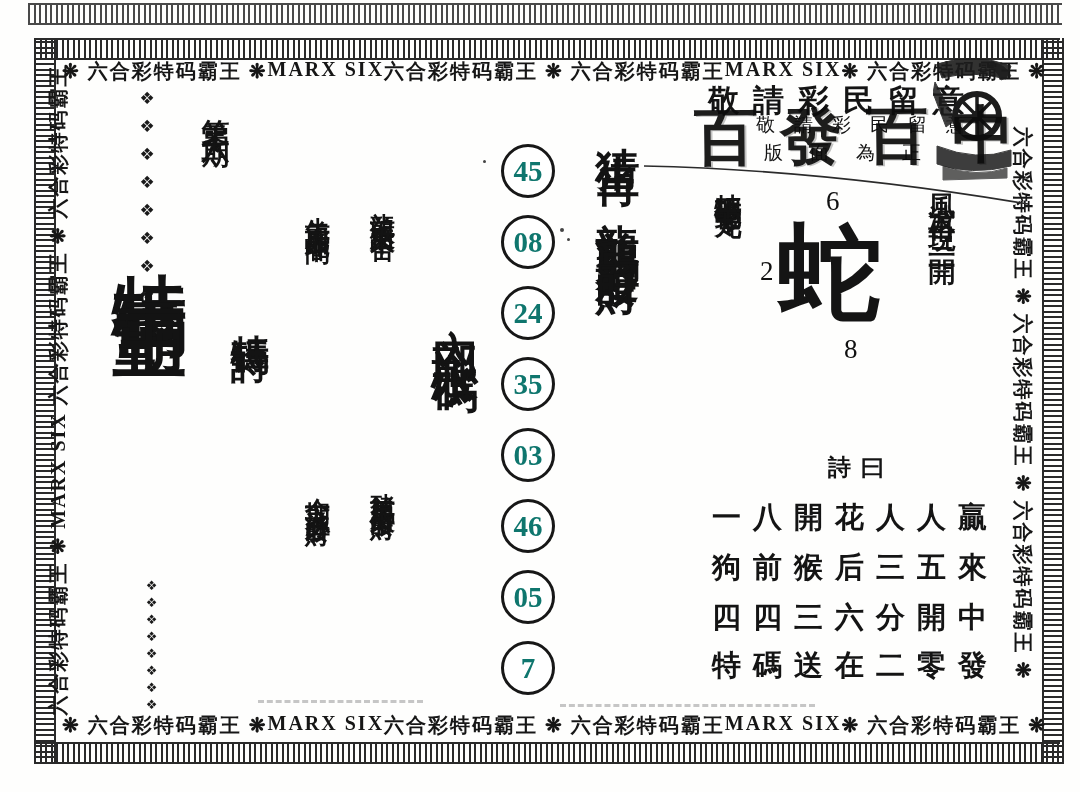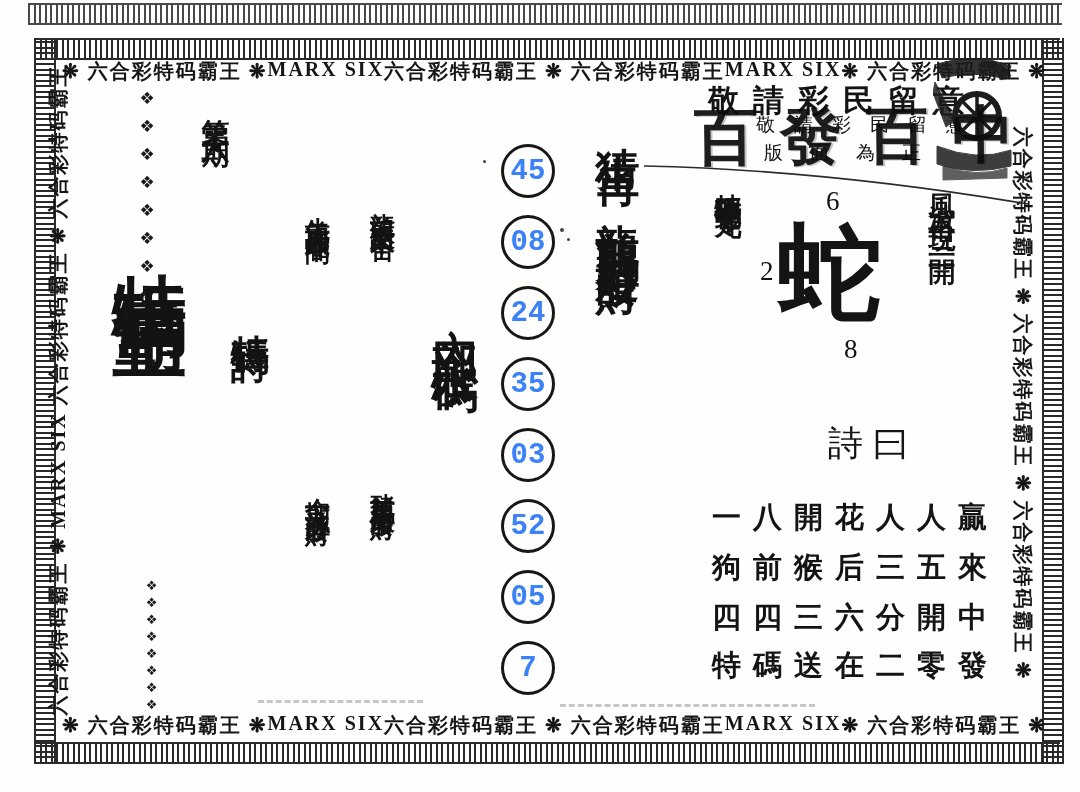--- a/index.html
+++ b/index.html
@@ -43,31 +43,31 @@
   .col-pig{left:366px;top:472px;font-size:25px;letter-spacing:4px;font-weight:700;}
   .col-inner{left:424px;top:292px;font-size:46px;letter-spacing:10px;font-weight:900;}
   .col-guess{left:588px;top:112px;font-size:44px;letter-spacing:8px;font-weight:700;}
   .col-special{left:710px;top:172px;font-size:27px;letter-spacing:3px;font-weight:700;}
   .col-wave{left:924px;top:172px;font-size:27px;letter-spacing:11px;font-weight:700;}
 
   
   .numbers{position:absolute;left:501px;top:144px;display:flex;flex-direction:column;gap:17px;}
   .num-circle{width:48px;height:48px;border:3px solid #171717;border-radius:50%;
     display:flex;align-items:center;justify-content:center;
-    font-size:29px;font-weight:700;font-family:Liberation Mono, monospace;color:#3b82f6;background:#fff;}
+    font-size:29px;font-weight:700;font-family:Liberation Serif, serif;color:#0f766e;background:#fff;}
 
   
   .zodiac-char{position:absolute;left:778px;top:222px;font-size:104px;font-weight:900;line-height:1;}
   .zdigit{position:absolute;font-size:27px;font-family:"Liberation Serif",serif;color:#111;}
   .zdigit-top{left:826px;top:186px;}
   .zdigit-left{left:760px;top:256px;}
   .zdigit-bottom{left:844px;top:334px;}
 
   
-  .poem-heading{position:absolute;left:828px;top:420px;font-size:35px;font-weight:400;letter-spacing:10px;}
+  .poem-heading{position:absolute;left:828px;top:452px;font-size:23px;font-weight:700;letter-spacing:10px;}
   .poem-line{position:absolute;left:712px;font-size:29px;font-weight:700;letter-spacing:12px;white-space:nowrap;}
   .pl1{top:498px;} .pl2{top:548px;} .pl3{top:598px;} .pl4{top:646px;}
 
   
   .notice1{position:absolute;left:708px;top:80px;font-size:31px;letter-spacing:14px;white-space:nowrap;font-weight:700;}
   .notice2{position:absolute;left:756px;top:112px;font-size:19px;letter-spacing:19px;white-space:nowrap;}
   .notice3{position:absolute;left:764px;top:140px;font-size:19px;letter-spacing:27px;white-space:nowrap;}
   .stamp{position:absolute;left:694px;top:94px;font-size:62px;font-weight:900;letter-spacing:24px;
     white-space:nowrap;color:#0c0c0c;opacity:.93;text-shadow:2px 1px 0 rgba(0,0,0,.25);
     transform:rotate(-.5deg);}
@@ -120,21 +120,21 @@
   <div class="vcol col-now">今期下注必發財</div>
   <div class="vcol col-pig">豬前馬后來發財</div>
   <div class="vcol col-inner">內部心水碼</div>
 
   <div class="numbers">
     <div class="num-circle">45</div>
     <div class="num-circle">08</div>
     <div class="num-circle">24</div>
     <div class="num-circle">35</div>
     <div class="num-circle">03</div>
-    <div class="num-circle">52</div>
+    <div class="num-circle">46</div>
     <div class="num-circle">05</div>
     <div class="num-circle">7</div>
   </div>
 
   <div class="vcol col-guess">猜生肖：龍前鷄后定發財</div>
   <div class="vcol col-special">特碼四七帶零九</div>
 
   <div class="zodiac-char">蛇</div>
   <div class="zdigit zdigit-top">6</div>
   <div class="zdigit zdigit-left">2</div>

